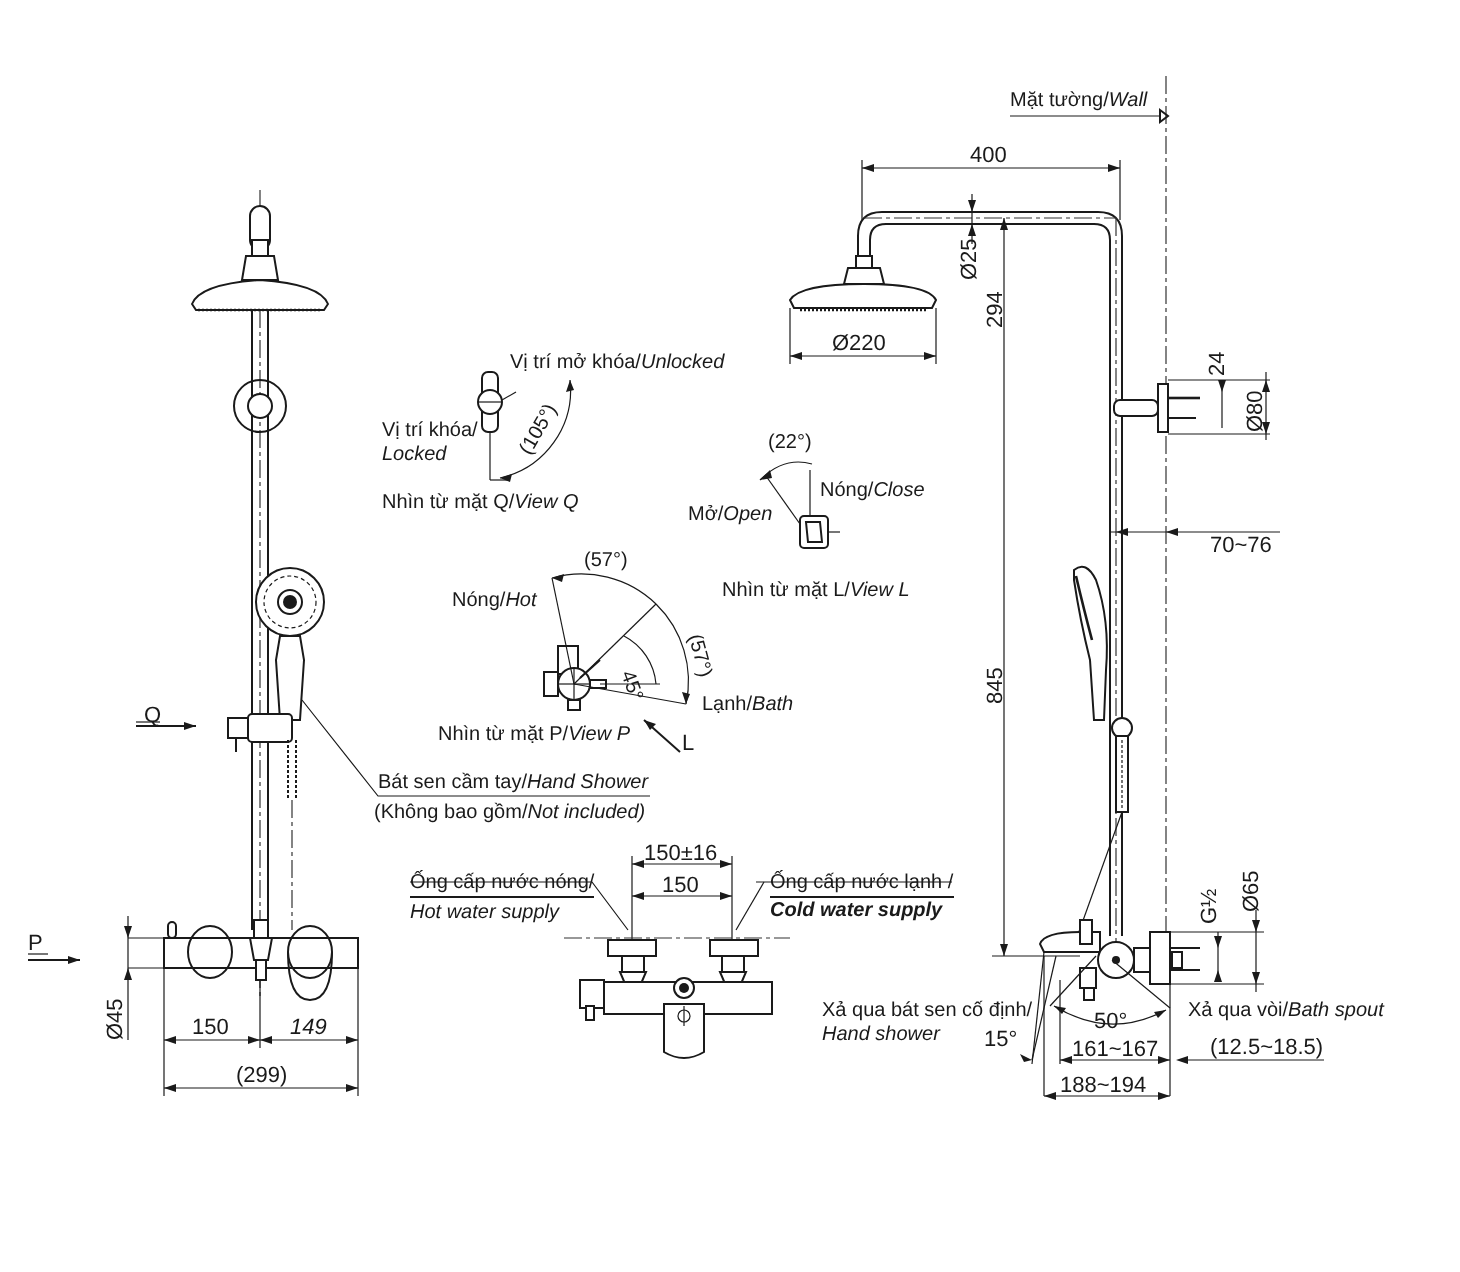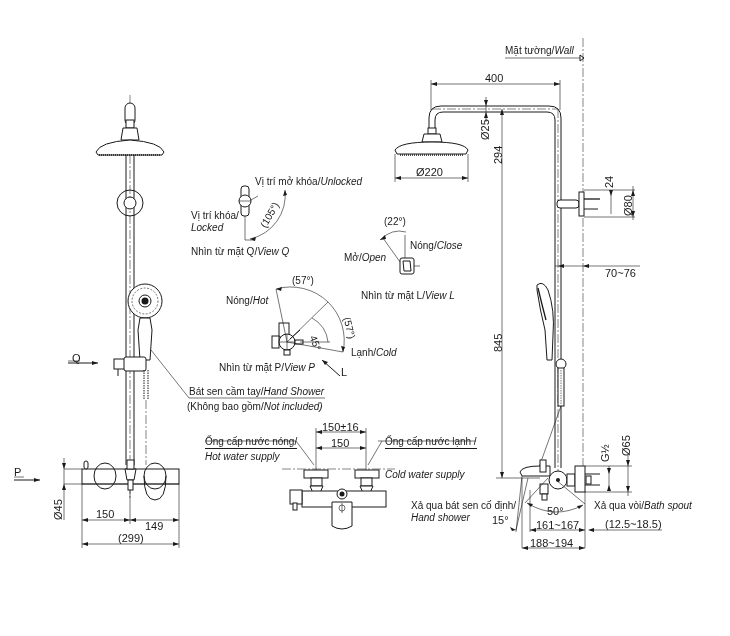--- a/index.html
+++ b/index.html
@@ -278,50 +278,50 @@
     <path class="dark" d="M585 548 L579 546 L579 550 Z"></path>
     <line class="thin" x1="592" y1="530" x2="662" y2="530"></line>
     <path class="dark" d="M588 530 L594 528 L594 532 Z"></path>
   </g>
 </svg>
 
 <div class="dim" style="left:72px;top:352px;">Q</div>
 <div class="dim" style="left:14px;top:466px;">P</div>
 <div class="dim rot" style="left:52px;top:520px;">Ø45</div>
 <div class="dim" style="left:96px;top:508px;">150</div>
-<div class="dim" style="left:145px;top:520px;">149</div>
+<div class="dim" style="left:145px;top:508px;font-style:italic;">149</div>
 <div class="dim" style="left:118px;top:532px;">(299)</div>
 
 <div class="lbl" style="left:255px;top:176px;"><span>Vị trí mở khóa/</span><i>Unlocked</i></div>
 <div class="lbl" style="left:191px;top:210px;"><span>Vị trí khóa/</span><br><i>Locked</i></div>
 <div class="lbl" style="left:258px;top:224px;transform:rotate(-60deg);transform-origin:left top;">(105°)</div>
 <div class="lbl" style="left:191px;top:246px;"><span>Nhìn từ mặt Q/</span><i>View Q</i></div>
 
 <div class="lbl" style="left:384px;top:216px;">(22°)</div>
 <div class="lbl" style="left:410px;top:240px;"><span>Nóng/</span><i>Close</i></div>
 <div class="lbl" style="left:344px;top:252px;"><span>Mở/</span><i>Open</i></div>
 <div class="lbl" style="left:361px;top:290px;"><span>Nhìn từ mặt L/</span><i>View L</i></div>
 
 <div class="lbl" style="left:292px;top:275px;">(57°)</div>
 <div class="lbl" style="left:226px;top:284px;margin-top:11px;"><span>Nóng/</span><i>Hot</i></div>
 <div class="lbl" style="left:318px;top:334px;transform:rotate(70deg);transform-origin:left top;">45°</div>
 <div class="lbl" style="left:352px;top:316px;transform:rotate(75deg);transform-origin:left top;">(57°)</div>
-<div class="lbl" style="left:351px;top:347px;"><span>Lạnh/</span><i>Cold</i></div>
+<div class="lbl" style="left:351px;top:347px;"><span>Lạnh/</span><i>Bath</i></div>
 <div class="lbl" style="left:341px;top:366px;font-size:11px;">L</div>
 <div class="lbl" style="left:219px;top:362px;"><span>Nhìn từ mặt P/</span><i>View P</i></div>
 
 <div class="lbl" style="left:189px;top:386px;"><span>Bát sen cầm tay/</span><i>Hand Shower</i></div>
 <div class="lbl" style="left:187px;top:401px;"><span>(Không bao gồm/</span><i>Not included)</i></div>
 
 <div class="dim" style="left:322px;top:421px;">150±16</div>
 <div class="dim" style="left:331px;top:437px;">150</div>
 <div class="lbl" style="left:205px;top:436px;"><span class="ul">Ống cấp nước nóng/</span></div>
 <div class="lbl" style="left:205px;top:451px;"><i>Hot water supply</i></div>
 <div class="lbl" style="left:385px;top:436px;"><span class="ul">Ống cấp nước lạnh /</span></div>
-<div class="lbl" style="left:385px;top:469px;"><i>Cold water supply</i></div>
+<div class="lbl" style="left:385px;top:450px;font-weight:bold;"><i>Cold water supply</i></div>
 
 <div class="lbl" style="left:505px;top:45px;"><span>Mặt tường/</span><i>Wall</i></div>
 <div class="dim" style="left:485px;top:72px;">400</div>
 <div class="dim rot" style="left:479px;top:140px;">Ø25</div>
 <div class="dim" style="left:416px;top:166px;">Ø220</div>
 <div class="dim rot" style="left:492px;top:164px;">294</div>
 <div class="dim rot" style="left:603px;top:188px;">24</div>
 <div class="dim rot" style="left:622px;top:216px;">Ø80</div>
 <div class="dim" style="left:605px;top:255px;margin-top:12px;">70~76</div>
 <div class="dim rot" style="left:492px;top:352px;">845</div>

